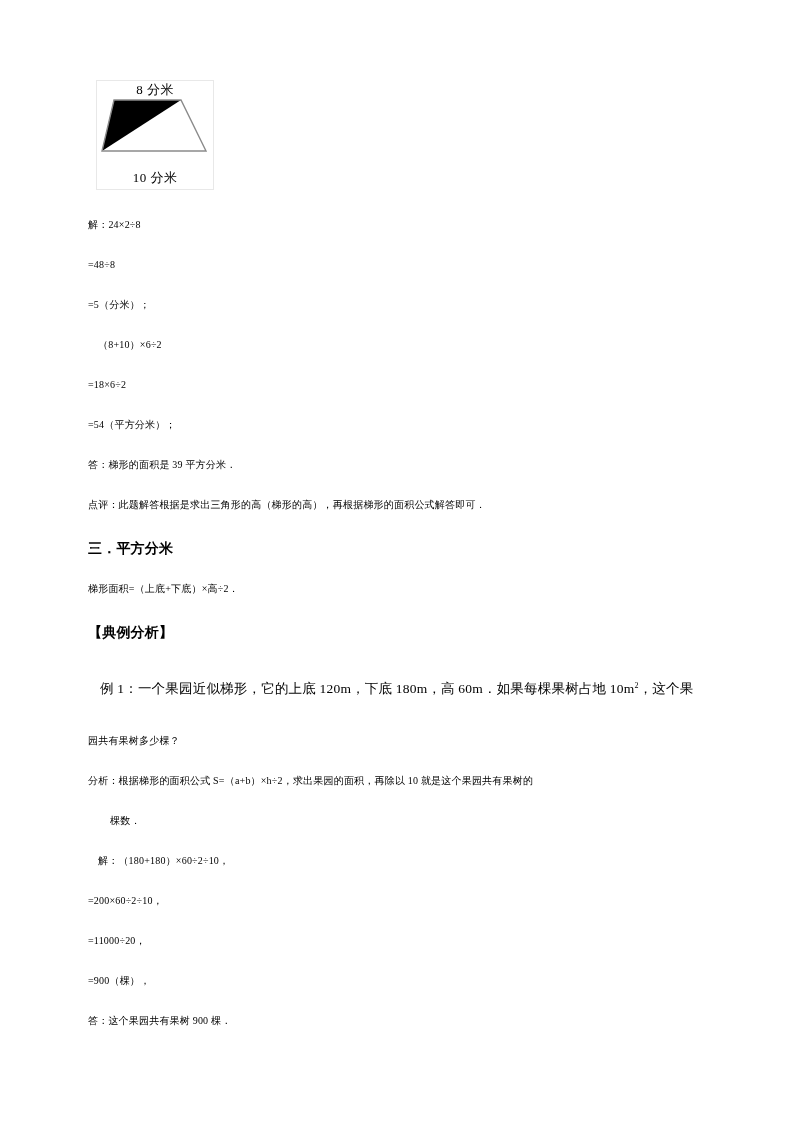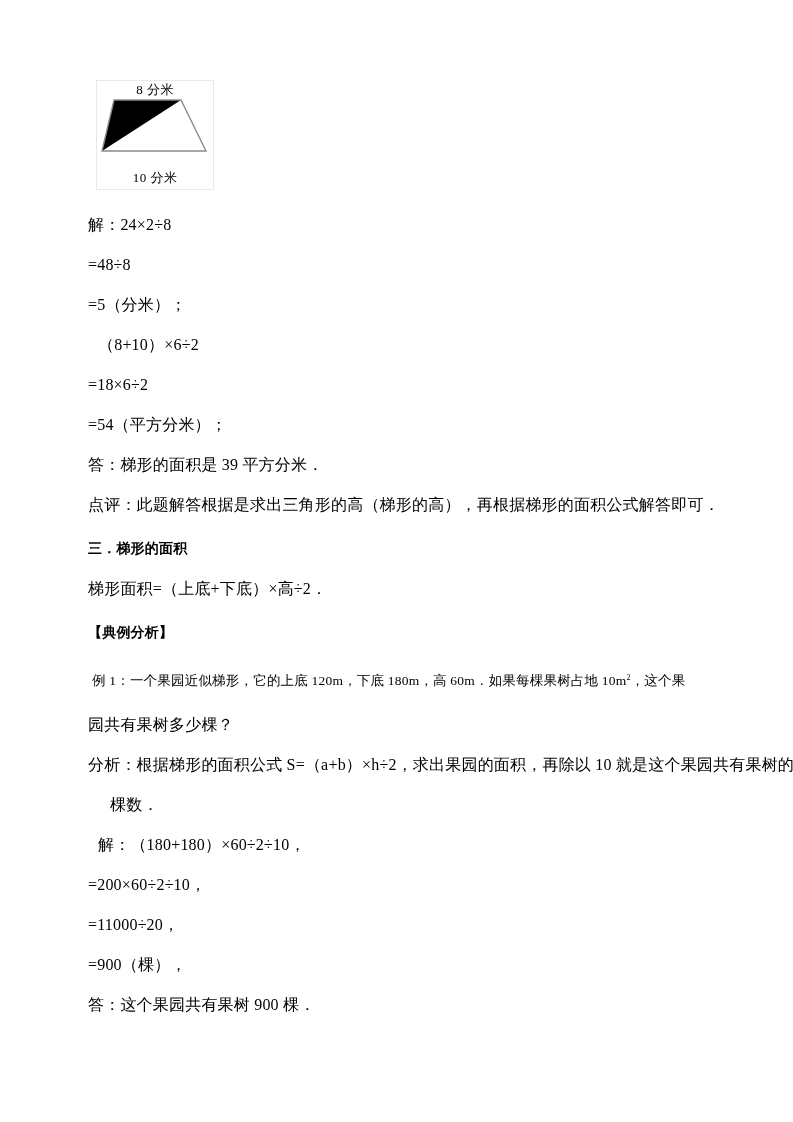--- a/index.html
+++ b/index.html
@@ -60,21 +60,21 @@
   .fig-label-top { top: 2px; left: 0; }
   .fig-label-bottom { top: 90px; left: 0; }
   .fig-svg {
     position: absolute;
     left: 0;
     top: 18px;
   }
 
   
   .line {
-    font-size: 16px;
+    font-size: 10px;
     line-height: 18px;
     margin: 0;
     padding: 0;
     white-space: nowrap;
     letter-spacing: 0.2px;
   }
   .gap-md { height: 22px; }
   .gap-lg { height: 26px; }
 
   .line.bold {
@@ -85,21 +85,21 @@
     padding-left: 10px;
     font-family: Liberation Serif, serif;
   }
   .line.indent2 {
     padding-left: 22px;
     font-family: Liberation Serif, serif;
   }
   .wrapline {
     font-size: 13.5px;
     line-height: 18px;
-    margin: 4px;
+    margin: 12px;
     white-space: nowrap;
     letter-spacing: 0.2px;
   }
   sup {
     font-size: 8px;
     vertical-align: super;
     line-height: 0;
   }
   .spacer-row { display: block; }
 </style>
@@ -140,21 +140,21 @@
 
     <p class="line">=54（平方分米）；</p>
     <div class="gap-md spacer-row"></div>
 
     <p class="line">答：梯形的面积是 39 平方分米．</p>
     <div class="gap-md spacer-row"></div>
 
     <p class="line">点评：此题解答根据是求出三角形的高（梯形的高），再根据梯形的面积公式解答即可．</p>
     <div class="gap-lg spacer-row"></div>
 
-    <p class="line bold">三．梯形的面积</p>
+    <p class="line bold">三．平方分米</p>
     <div class="gap-md spacer-row"></div>
 
     <p class="line">梯形面积=（上底+下底）×高÷2．</p>
     <div class="gap-lg spacer-row"></div>
 
     <p class="line bold">【典例分析】</p>
     <div class="gap-lg spacer-row"></div>
 
     <p class="wrapline"><span>例 1：一个果园近似梯形，它的上底 120m，下底 180m，高 60m．如果每棵果树占地 10m</span><sup>2</sup><span>，这个果</span></p>
     <div class="gap-md spacer-row"></div>

